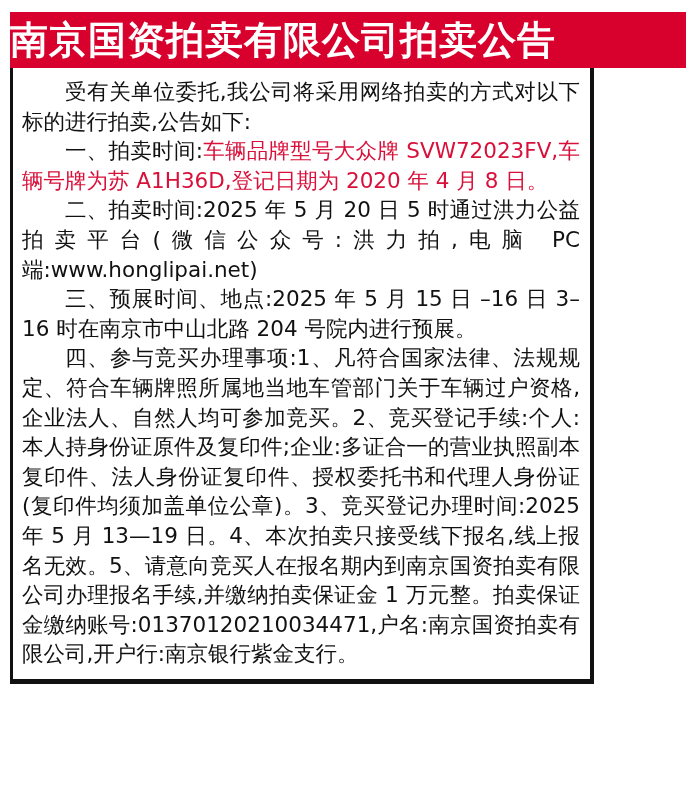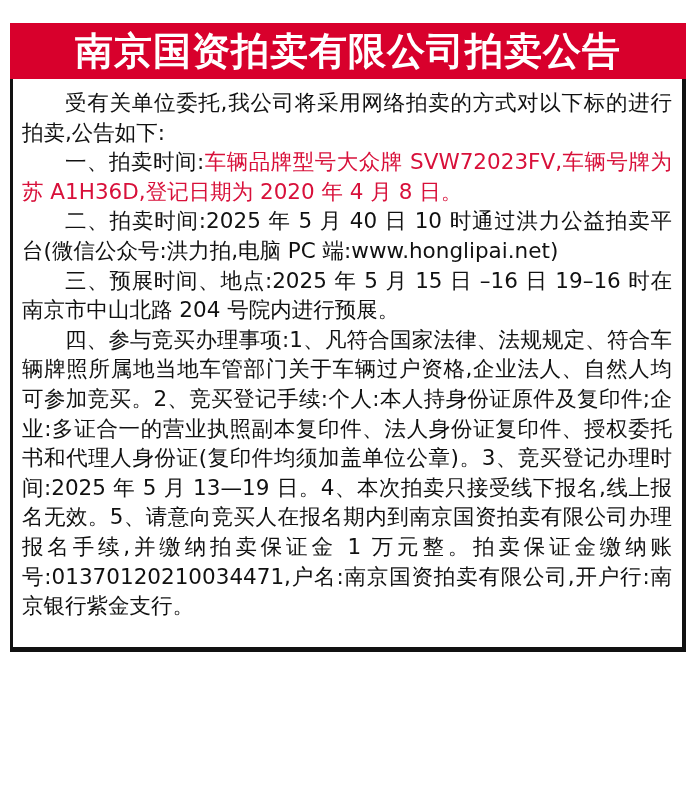--- a/index.html
+++ b/index.html
@@ -17,41 +17,39 @@
       position: absolute;
       left: 10px;
       top: 12px;
       width: 676px;
     }
     .banner {
       background: #d8002c;
       height: 56px;
       display: flex;
       align-items: center;
-      justify-content: center;
       box-sizing: border-box;
-      margin-top: 11px;
     }
     .banner-title {
       color: #ffffff;
       font-family: "DejaVu Serif", "Liberation Serif", serif;
       font-weight: bold;
       font-size: 38px;
       letter-spacing: 1px;
       white-space: nowrap;
       line-height: 1;
     }
     .body-box {
       border-left: 3px solid #111111;
       border-right: 4px solid #111111;
       border-bottom: 5px solid #111111;
       border-top: none;
-      padding: 9px 10px 26px 9px;
+      padding: 9px 10px 10px 9px;
       box-sizing: border-box;
-      width: 676px;
+      width: 584px;
       font-family: "DejaVu Sans", "Liberation Sans", sans-serif;
       color: #111111;
       font-size: 21.5px;
       line-height: 29.6px;
       text-align: justify;
       text-justify: inter-character;
     }
     .para {
       margin: 0;
       text-indent: 2em;
@@ -73,21 +71,21 @@
 <div class="notice">
   <div class="banner">
     <span class="banner-title">南京国资拍卖有限公司拍卖公告</span>
   </div>
 
   <div class="body-box">
     <p class="para">受有关单位委托,我公司将采用网络拍卖的方式对以下标的进行拍卖,公告如下:</p>
 
     <p class="para"><span>一、拍卖时间:</span><span class="red">车辆品牌型号大众牌 SVW72023FV,车辆号牌为苏 A1H36D,登记日期为 2020 年 4 月 8 日。</span></p>
 
-    <p class="para">二、拍卖时间:2025 年 5 月 40 日 10 时通过洪力公益拍卖平台(微信公众号:洪力拍,电脑 PC 端:www.honglipai.net)</p>
+    <p class="para">二、拍卖时间:2025 年 5 月 20 日 5 时通过洪力公益拍卖平台(微信公众号:洪力拍,电脑 PC 端:www.honglipai.net)</p>
 
-    <p class="para">三、预展时间、地点:2025 年 5 月 15 日 –16 日 19–16 时在南京市中山北路 204 号院内进行预展。</p>
+    <p class="para">三、预展时间、地点:2025 年 5 月 15 日 –16 日 3–16 时在南京市中山北路 204 号院内进行预展。</p>
 
     <p class="para">四、参与竞买办理事项:1、凡符合国家法律、法规规定、符合车辆牌照所属地当地车管部门关于车辆过户资格,企业法人、自然人均可参加竞买。2、竞买登记手续:个人:本人持身份证原件及复印件;企业:多证合一的营业执照副本复印件、法人身份证复印件、授权委托书和代理人身份证(复印件均须加盖单位公章)。3、竞买登记办理时间:2025 年 5 月 13—19 日。4、本次拍卖只接受线下报名,线上报名无效。5、请意向竞买人在报名期内到南京国资拍卖有限公司办理报名手续,并缴纳拍卖保证金 1 万元整。拍卖保证金缴纳账号:01370120210034471,户名:南京国资拍卖有限公司,开户行:南京银行紫金支行。</p>
 
 
   </div>
 </div>
 
 </body></html>

